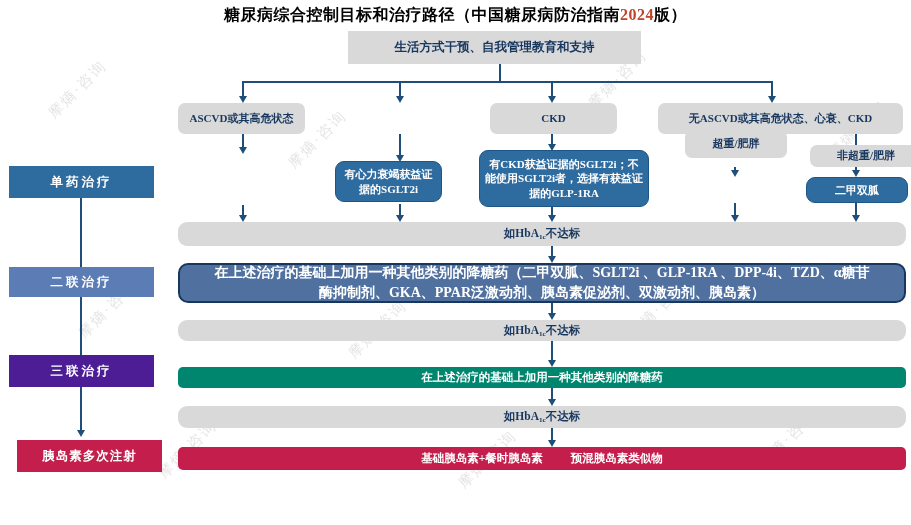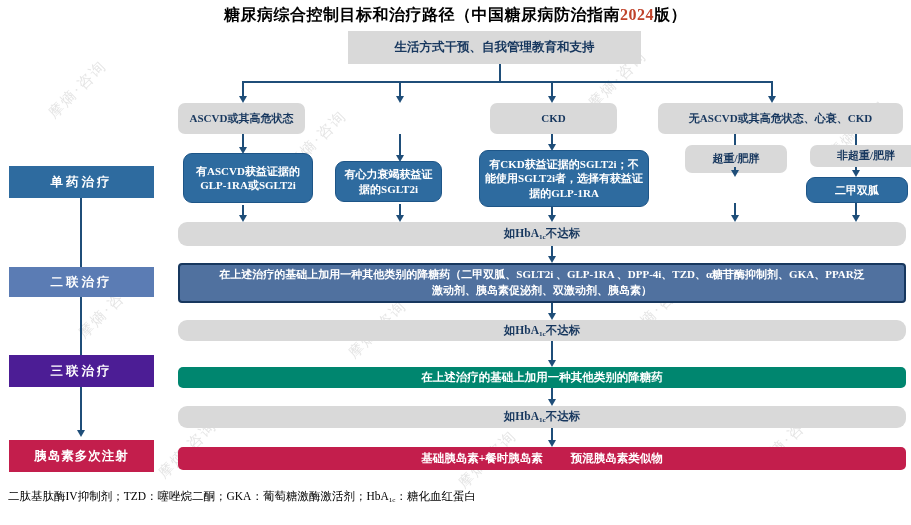--- a/index.html
+++ b/index.html
@@ -27,28 +27,28 @@
           display:flex; align-items:center; justify-content:center; text-align:center;
           color:#17375e; font-weight:bold; font-size:11px; line-height:1.25; padding:1px 4px; }
 
   .bbox { position:absolute; background:#2e6b9f; border:1.5px solid #1d5587; border-radius:9px;
           display:flex; align-items:center; justify-content:center; text-align:center;
           color:#ffffff; font-weight:bold; font-size:11px; line-height:1.3; padding:2px 5px; }
 
   .stage { position:absolute; left:9px; width:145px;
            display:flex; align-items:center; justify-content:center;
            color:#ffffff; font-weight:bold; font-size:12.5px; letter-spacing:3px; }
-  .stage.s4 { letter-spacing:1px; }
+  .stage.s4 { letter-spacing:1px;margin-left:8px; }
 
   .bar { position:absolute; left:178px; width:728px;
          display:flex; align-items:center; justify-content:center; text-align:center; }
   .graybar { background:#d9d9d9; border-radius:9px; color:#17375e;
              font-weight:bold; font-size:11.5px; }
-  .bluebar { background:#50719f; border:2px solid #17375e; border-radius:4px;
-             color:#ffffff; font-weight:bold; font-size:11px; line-height:1.45;
+  .bluebar { background:#50719f; border:2px solid #17375e; border-radius:10px;
+             color:#ffffff; font-weight:bold; font-size:14px; line-height:1.45;
              padding:16px 34px; }
   .tealbar { background:#00866f; border-radius:5px; color:#ffffff;
              font-weight:bold; font-size:11.5px; }
   .redbar  { background:#c31e4c; border-radius:5px; color:#ffffff;
              font-weight:bold; font-size:11.5px; }
   .redbar .gap { display:inline-block; width:28px; }
 
   sub { font-size:.62em; vertical-align:-.3em; }
 
   .footnote { position:absolute; left:8px; top:488px; font-size:11.5px; color:#000;
@@ -95,29 +95,28 @@
   <div class="vl" style="left:242px;top:134px;height:13px"></div>
   <div class="ah" style="left:239px;top:147px"></div>
   <div class="vl" style="left:399px;top:134px;height:21px"></div>
   <div class="ah" style="left:396px;top:155px"></div>
   <div class="vl" style="left:551px;top:134px;height:10px"></div>
   <div class="ah" style="left:548px;top:144px"></div>
 
   <div class="vl" style="left:734px;top:134px;height:11px"></div>
   <div class="vl" style="left:855px;top:134px;height:11px"></div>
 
-  <div class="gbox" style="left:685px;top:145px;width:102px;height:28px">超重/肥胖</div>
+  <div class="gbox" style="left:685px;top:130px;width:102px;height:28px">超重/肥胖</div>
   <div class="gbox" style="left:810px;top:145px;width:112px;height:22px">非超重/肥胖</div>
 
   <div class="vl" style="left:734px;top:167px;height:4px"></div>
   <div class="ah" style="left:731px;top:170px"></div>
   <div class="vl" style="left:855px;top:167px;height:4px"></div>
   <div class="ah" style="left:852px;top:170px"></div>
 
-  <div class="bbox" style="left:183px;top:153px;width:130px;height:50px">有ASCVD获益证据的GLP-1RA或SGLT2i</div>
   <div class="bbox" style="left:335px;top:161px;width:107px;height:41px">有心力衰竭获益证据的SGLT2i</div>
   <div class="bbox" style="left:479px;top:150px;width:170px;height:57px">有CKD获益证据的SGLT2i；不能使用SGLT2i者，选择有获益证据的GLP-1RA</div>
   <div class="bbox" style="left:806px;top:177px;width:102px;height:26px">二甲双胍</div>
 
   <div class="vl" style="left:242px;top:205px;height:10px"></div>
   <div class="ah" style="left:239px;top:215px"></div>
   <div class="vl" style="left:399px;top:204px;height:11px"></div>
   <div class="ah" style="left:396px;top:215px"></div>
   <div class="vl" style="left:551px;top:207px;height:8px"></div>
   <div class="ah" style="left:548px;top:215px"></div>
@@ -165,16 +164,15 @@
 
   <div class="vl" style="left:80px;top:198px;height:232px"></div>
   <div class="ah" style="left:77px;top:430px"></div>
 
   <div class="stage" style="top:166px;height:32px;background:#2e6b9f">单药治疗</div>
   <div class="stage" style="top:267px;height:30px;background:#5b7cb4">二联治疗</div>
   <div class="stage" style="top:355px;height:32px;background:#4c1d95">三联治疗</div>
   <div class="stage s4" style="top:440px;height:32px;background:#c31e4c">胰岛素多次注射</div>
 
   <div class="footnote">
-    <div><span>二肽基肽酶IV抑制剂；TZD：噻唑烷二酮；GKA：葡萄糖激酶激活剂；HbA</span><sub>1c</sub><span>：糖化血红蛋白</span></div>
   </div>
 
 </div>
 
 </body></html>

